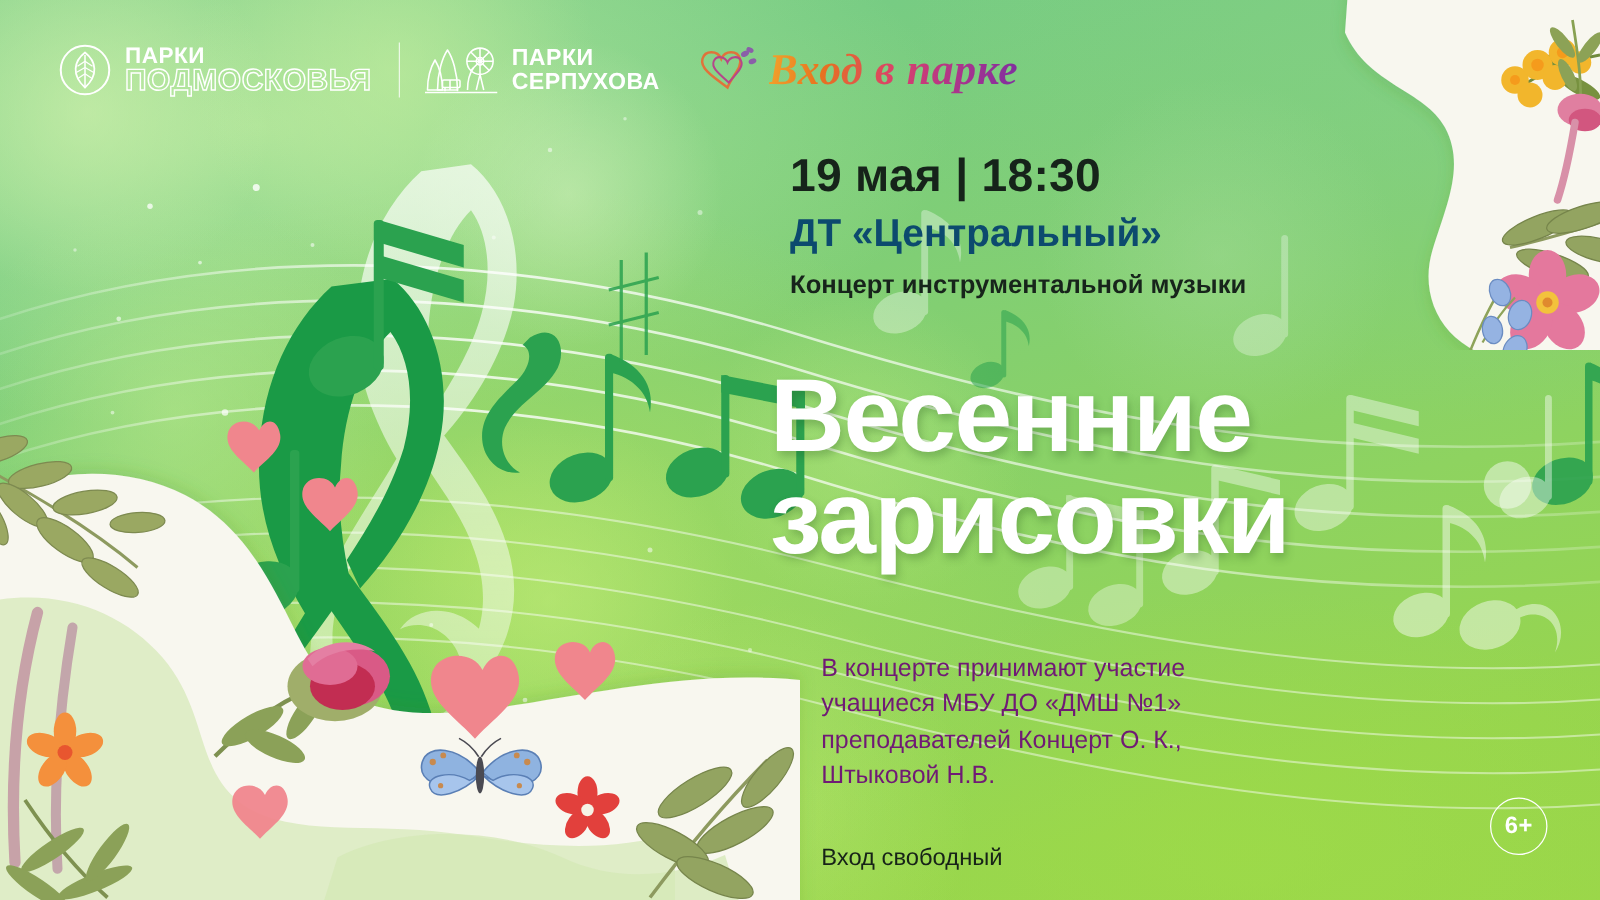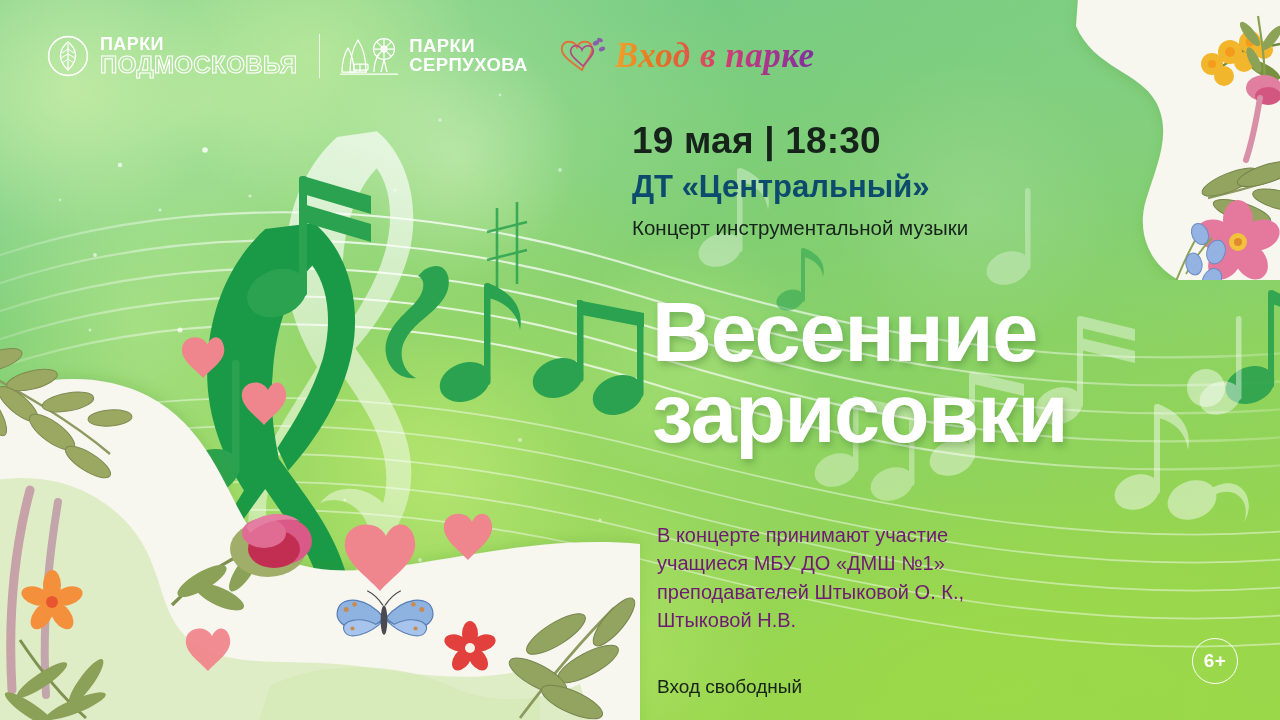--- a/index.html
+++ b/index.html
@@ -57,26 +57,26 @@
   .topinfo{position:absolute;left:632px;top:122px;width:520px;}
   .t-date{
     font-size:37px;font-weight:bold;color:#16231a;letter-spacing:.2px;
     line-height:1.0;margin:0 0 12px 0;white-space:nowrap;
   }
   .t-venue{
     font-size:31px;font-weight:bold;color:#0c4a6e;line-height:1.0;
     margin:0 0 14px 0;white-space:nowrap;
   }
   .t-sub{
-    font-size:20.5px;font-weight:normal;color:#17241b;line-height:1.15;
+    font-size:20.5px;font-weight:bold;color:#17241b;line-height:1.15;
     margin:0;white-space:nowrap;
   }
 
   .bigtitle{
-    position:absolute;left:652px;top:292px;width:620px;
+    position:absolute;left:616px;top:292px;width:620px;
     color:#ffffff;font-weight:bold;
     font-size:83px;line-height:.98;letter-spacing:-1.2px;
     text-shadow:2px 4px 7px rgba(40,90,30,.30);
   }
   .bigtitle .l2{display:block;letter-spacing:-1.5px;}
 
   .credits{
     position:absolute;left:657px;top:521px;width:470px;
     color:#701a75;font-size:20px;line-height:1.42;
   }
@@ -608,21 +608,21 @@
   </div>
 
   <div class="bigtitle">
     <span class="l1">Весенние</span>
     <span class="l2">зарисовки</span>
   </div>
 
   <div class="credits">
     <div>В концерте принимают участие</div>
     <div>учащиеся МБУ ДО «ДМШ №1»</div>
-    <div>преподавателей Штыковой О. К.,</div>
+    <div>преподавателей Концерт О. К.,</div>
     <div>Штыковой Н.В.</div>
   </div>
 
   <div class="freeentry">Вход свободный</div>
 
 
   <div class="age">6+</div>
 
 </div>
 

